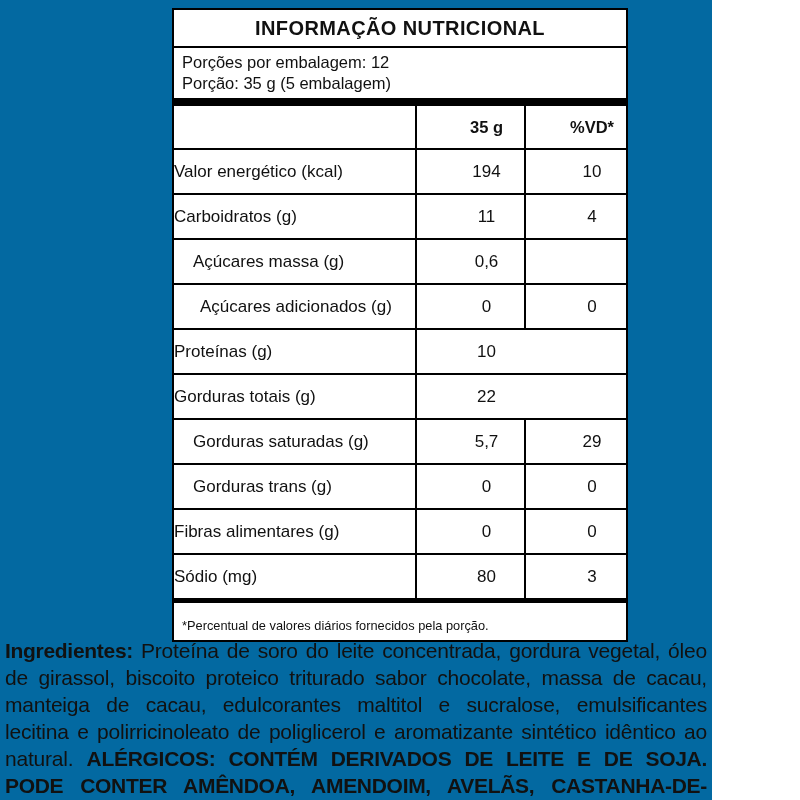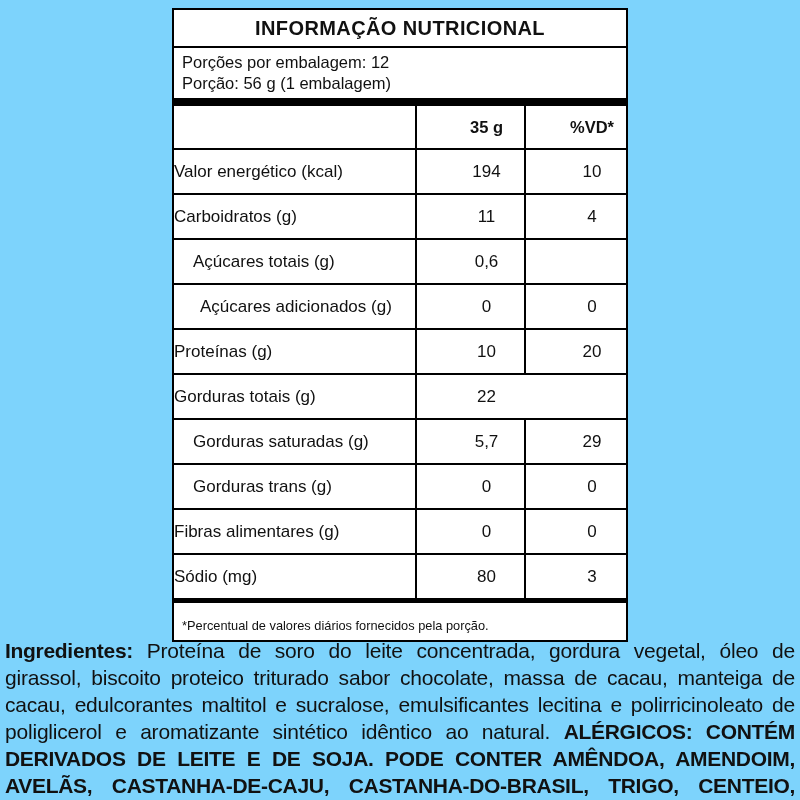--- a/index.html
+++ b/index.html
@@ -7,24 +7,24 @@
     padding: 0;
     background: #ffffff;
     width: 800px;
     height: 800px;
     font-family: "Liberation Sans", sans-serif;
     color: #111111;
     -webkit-font-smoothing: antialiased;
   }
   .page {
     position: relative;
-    width: 800px;
+    width: 712px;
     height: 800px;
     overflow: hidden;
-    background: #7dd3fc;
+    background: #0369a1;
   }
   
   .nutri-table {
     position: absolute;
     left: 172px;
     top: 8px;
     width: 452px;
     border: 2px solid #000;
     background: #fff;
   }
@@ -97,21 +97,21 @@
 <body>
 
 <div class="page">
 
   <div class="nutri-table">
 
     <div class="nutri-title">INFORMAÇÃO NUTRICIONAL</div>
 
     <div class="nutri-portions">
       <div>Porções por embalagem: 12</div>
-      <div>Porção: 56 g (1 embalagem)</div>
+      <div>Porção: 35 g (5 embalagem)</div>
     </div>
 
     <div class="thick-bar bar-top"></div>
 
     <div class="nutri-row header-row">
       <div class="cell c-label"></div>
       <div class="cell c-qty">35 g</div>
       <div class="cell c-vd">%VD*</div>
     </div>
 
@@ -121,35 +121,34 @@
       <div class="cell c-vd">10</div>
     </div>
 
     <div class="nutri-row">
       <div class="cell c-label">Carboidratos (g)</div>
       <div class="cell c-qty">11</div>
       <div class="cell c-vd">4</div>
     </div>
 
     <div class="nutri-row indent-1">
-      <div class="cell c-label">Açúcares totais (g)</div>
+      <div class="cell c-label">Açúcares massa (g)</div>
       <div class="cell c-qty">0,6</div>
       <div class="cell c-vd"></div>
     </div>
 
     <div class="nutri-row indent-2">
       <div class="cell c-label">Açúcares adicionados (g)</div>
       <div class="cell c-qty">0</div>
       <div class="cell c-vd">0</div>
     </div>
 
     <div class="nutri-row">
       <div class="cell c-label">Proteínas (g)</div>
       <div class="cell c-qty">10</div>
-      <div class="cell c-vd">20</div>
     </div>
 
     <div class="nutri-row">
       <div class="cell c-label">Gorduras totais (g)</div>
       <div class="cell c-vd">22</div>
     </div>
 
     <div class="nutri-row indent-1">
       <div class="cell c-label">Gorduras saturadas (g)</div>
       <div class="cell c-qty">5,7</div>

